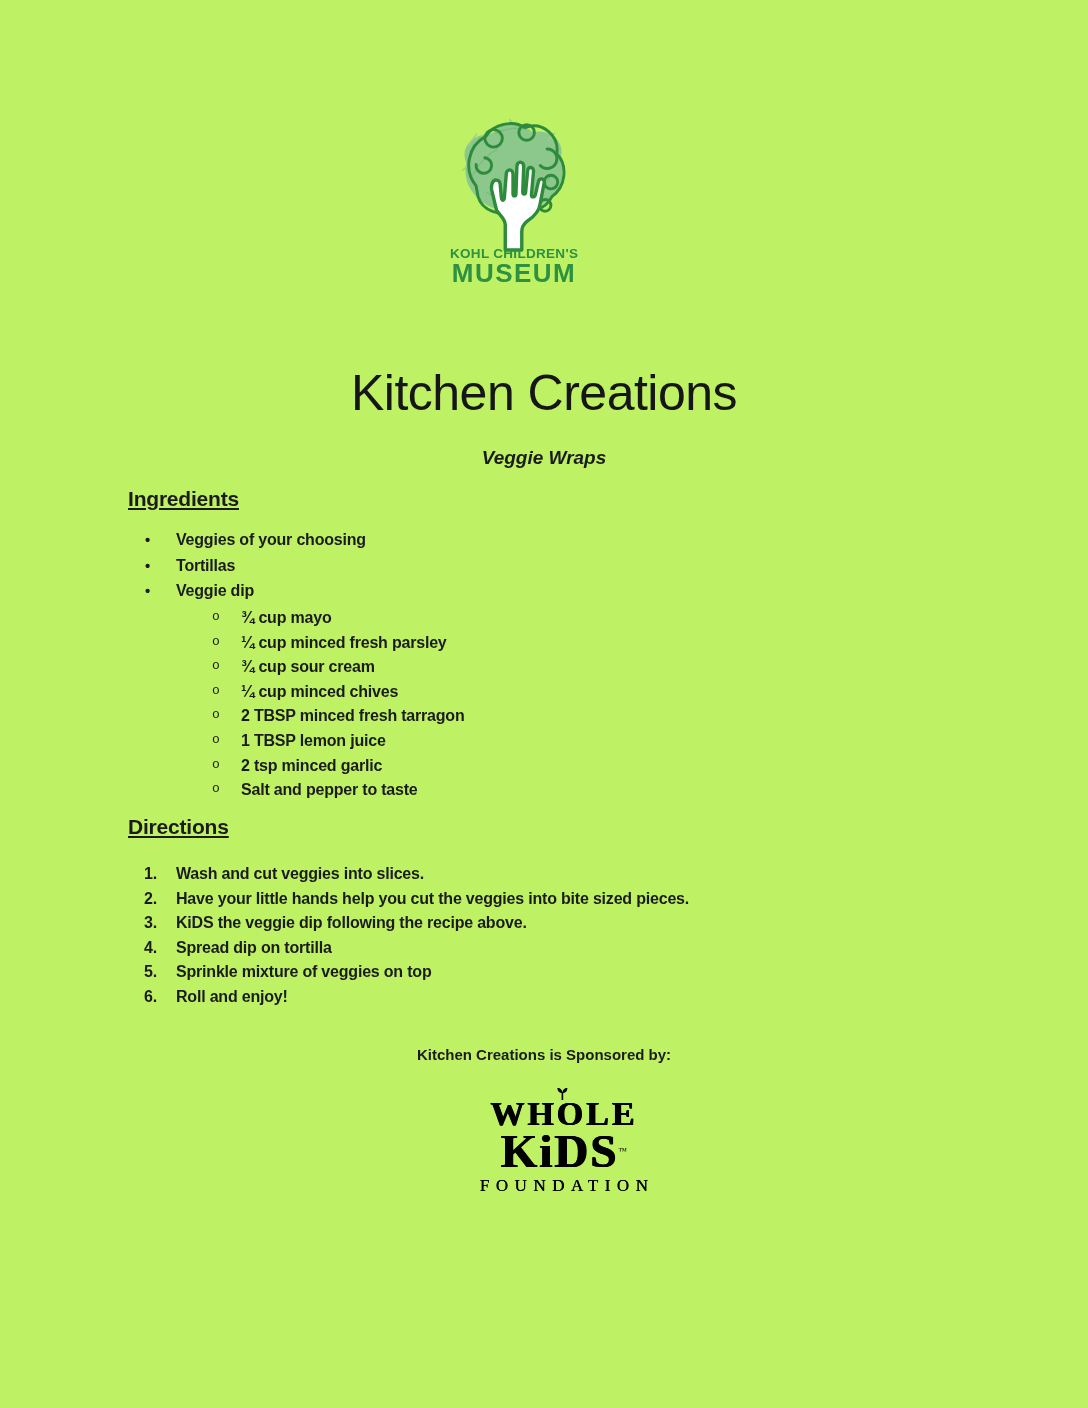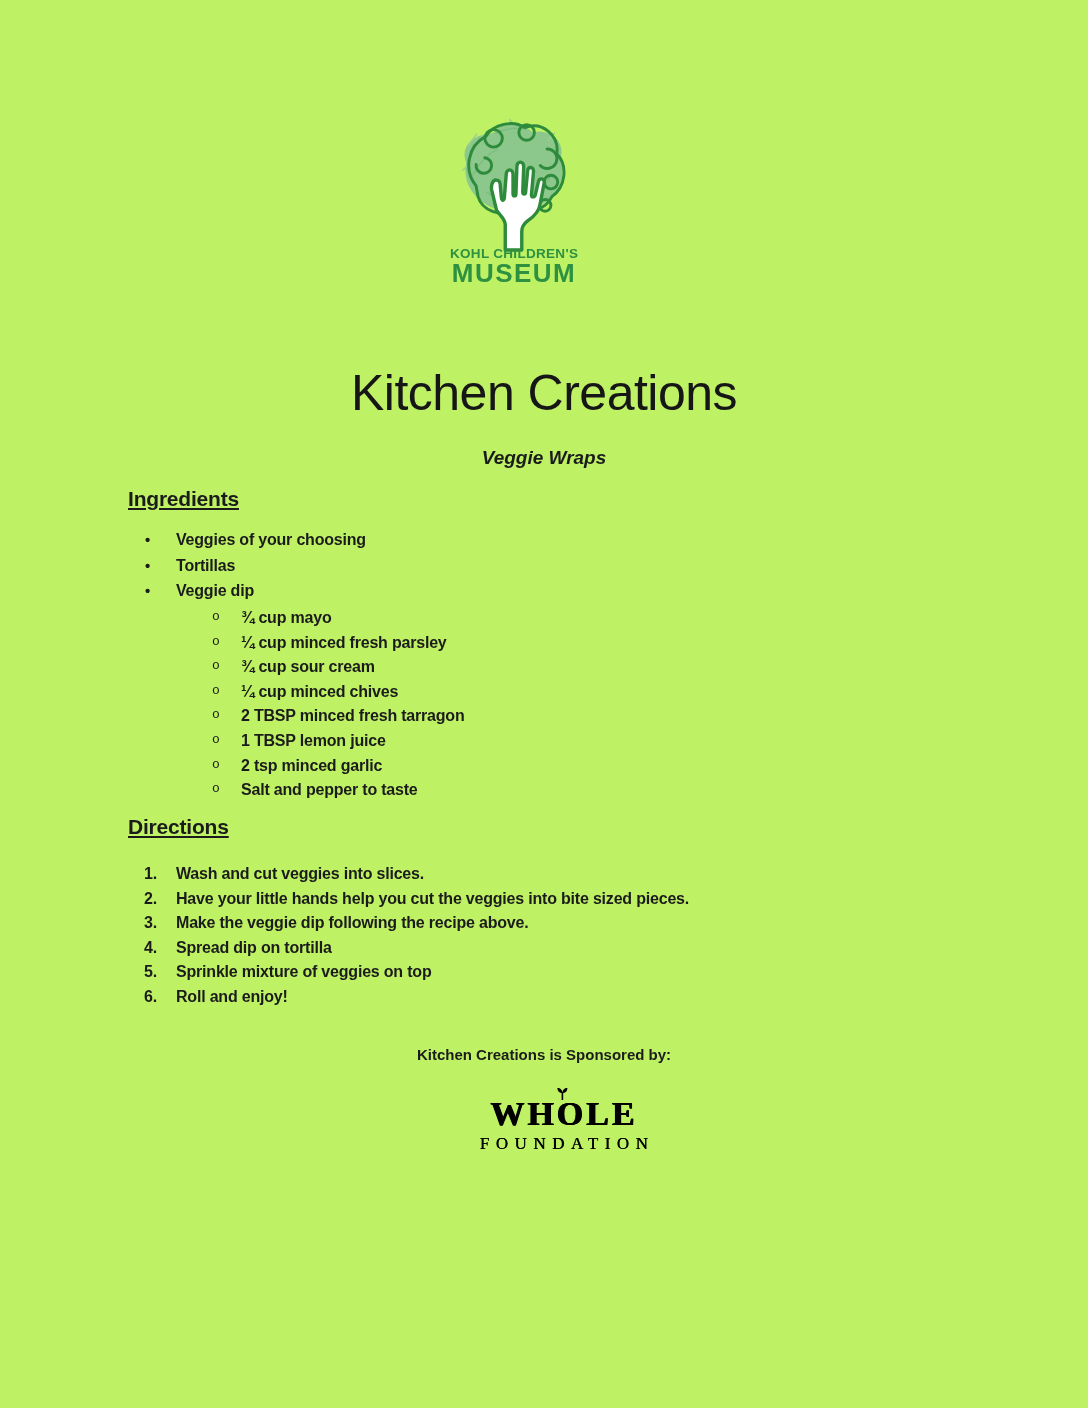--- a/index.html
+++ b/index.html
@@ -226,35 +226,36 @@
     <div class="s-item">1 TBSP lemon juice</div>
     <div class="s-item">2 tsp minced garlic</div>
     <div class="s-item">Salt and pepper to taste</div>
   </div>
 
   <div class="section-heading heading-directions">Directions</div>
 
   <div class="list steps-list">
     <div class="step">Wash and cut veggies into slices.</div>
     <div class="step">Have your little hands help you cut the veggies into bite sized pieces.</div>
-    <div class="step">Make the veggie dip following the recipe above.</div>
+    <div class="step">KiDS the veggie dip following the recipe above.</div>
     <div class="step">Spread dip on tortilla</div>
     <div class="step">Sprinkle mixture of veggies on top</div>
     <div class="step">Roll and enjoy!</div>
   </div>
 
   <div class="sponsor-label">Kitchen Creations is Sponsored by:</div>
 
   <div class="wk-logo">
     <div class="wk-inner">
       <div class="wk-whole">
         <svg class="wk-sprout" width="16" height="13" viewBox="0 0 16 13">
           <path d="M8,13 C8,9 8,7 8,5" stroke="#000" stroke-width="1.6" fill="none"></path>
           <path d="M8,6 C5,6 3,4 3,1 C6,1 8,3 8,6 Z" fill="#000"></path>
           <path d="M8,6 C11,6 13,4 13,1 C10,1 8,3 8,6 Z" fill="#000"></path>
         </svg>
         <span>WHOLE</span>
       </div>
+      <div class="wk-kids"><span>KiDS</span><span class="wk-tm">™</span></div>
       <div class="wk-foundation">FOUNDATION</div>
     </div>
   </div>
 
 </div>
 
 </body></html>

